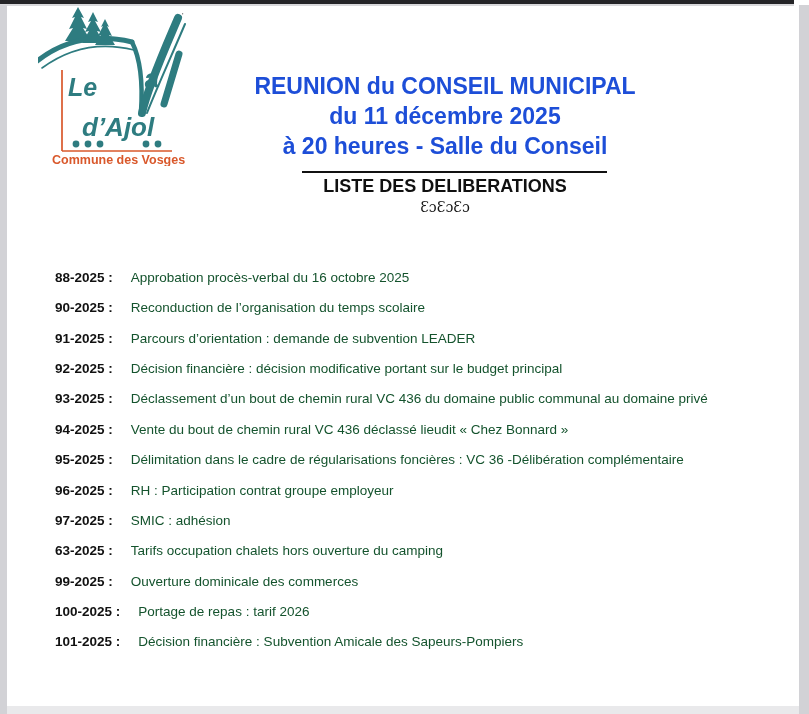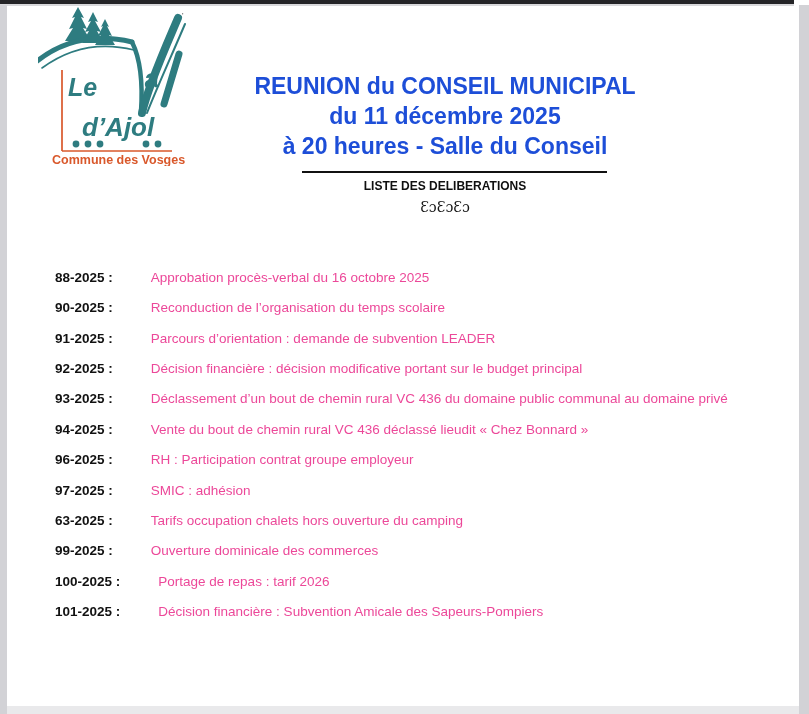--- a/index.html
+++ b/index.html
@@ -30,36 +30,36 @@
     text-align: center;
   }
   .titleblock .tline {
     font-size: 23px; font-weight: bold; line-height: 30px;
     color: #1d4ed8; letter-spacing: 0px;
   }
   .underline { border-bottom: 2px solid #111; padding-bottom: 12px; }
 
   .subtitle {
     position: absolute; left: 90px; top: 173px; width: 710px;
-    text-align: center; font-size: 12px; font-weight: bold;
+    text-align: center; font-size: 18px; font-weight: bold;
     line-height: 26px; color: #101010;
   }
   .ornament {
     position: absolute; left: 90px; top: 195px; width: 710px;
     text-align: center;
     font-family: "DejaVu Serif", serif;
     font-size: 14px; line-height: 24px; color: #141414;
     letter-spacing: 0px;
   }
 
   
   .list { position: absolute; left: 55px; top: 263px; width: 745px; }
   .row  { height: 30.36px; line-height: 30.36px; white-space: nowrap; font-size: 13.5px; }
   .row .num { font-weight: bold; color: #111; margin-right: 18px; }
-  .row .txt { color: #ec4899; margin-left: 20px; }
+  .row .txt { color: #14532d; }
 </style>
 </head>
 <body>
 
 <div class="top-bar"></div>
 <div class="top-bar-line"></div>
 <div class="left-strip"></div>
 <div class="right-strip"></div>
 <div class="bottom-strip"></div>
 
@@ -124,20 +124,23 @@
   </div>
 
   <div class="row">
     <span class="num">93-2025 :</span><span class="txt">Déclassement d’un bout de chemin rural VC 436 du domaine public communal au domaine privé</span>
   </div>
 
   <div class="row">
     <span class="num">94-2025 :</span><span class="txt">Vente du bout de chemin rural VC 436 déclassé lieudit « Chez Bonnard »</span>
   </div>
 
+  <div class="row">
+    <span class="num">95-2025 :</span><span class="txt">Délimitation dans le cadre de régularisations foncières : VC 36 -Délibération complémentaire</span>
+  </div>
 
   <div class="row">
     <span class="num">96-2025 :</span><span class="txt">RH : Participation contrat groupe employeur</span>
   </div>
 
   <div class="row">
     <span class="num">97-2025 :</span><span class="txt">SMIC : adhésion</span>
   </div>
 
   <div class="row">

